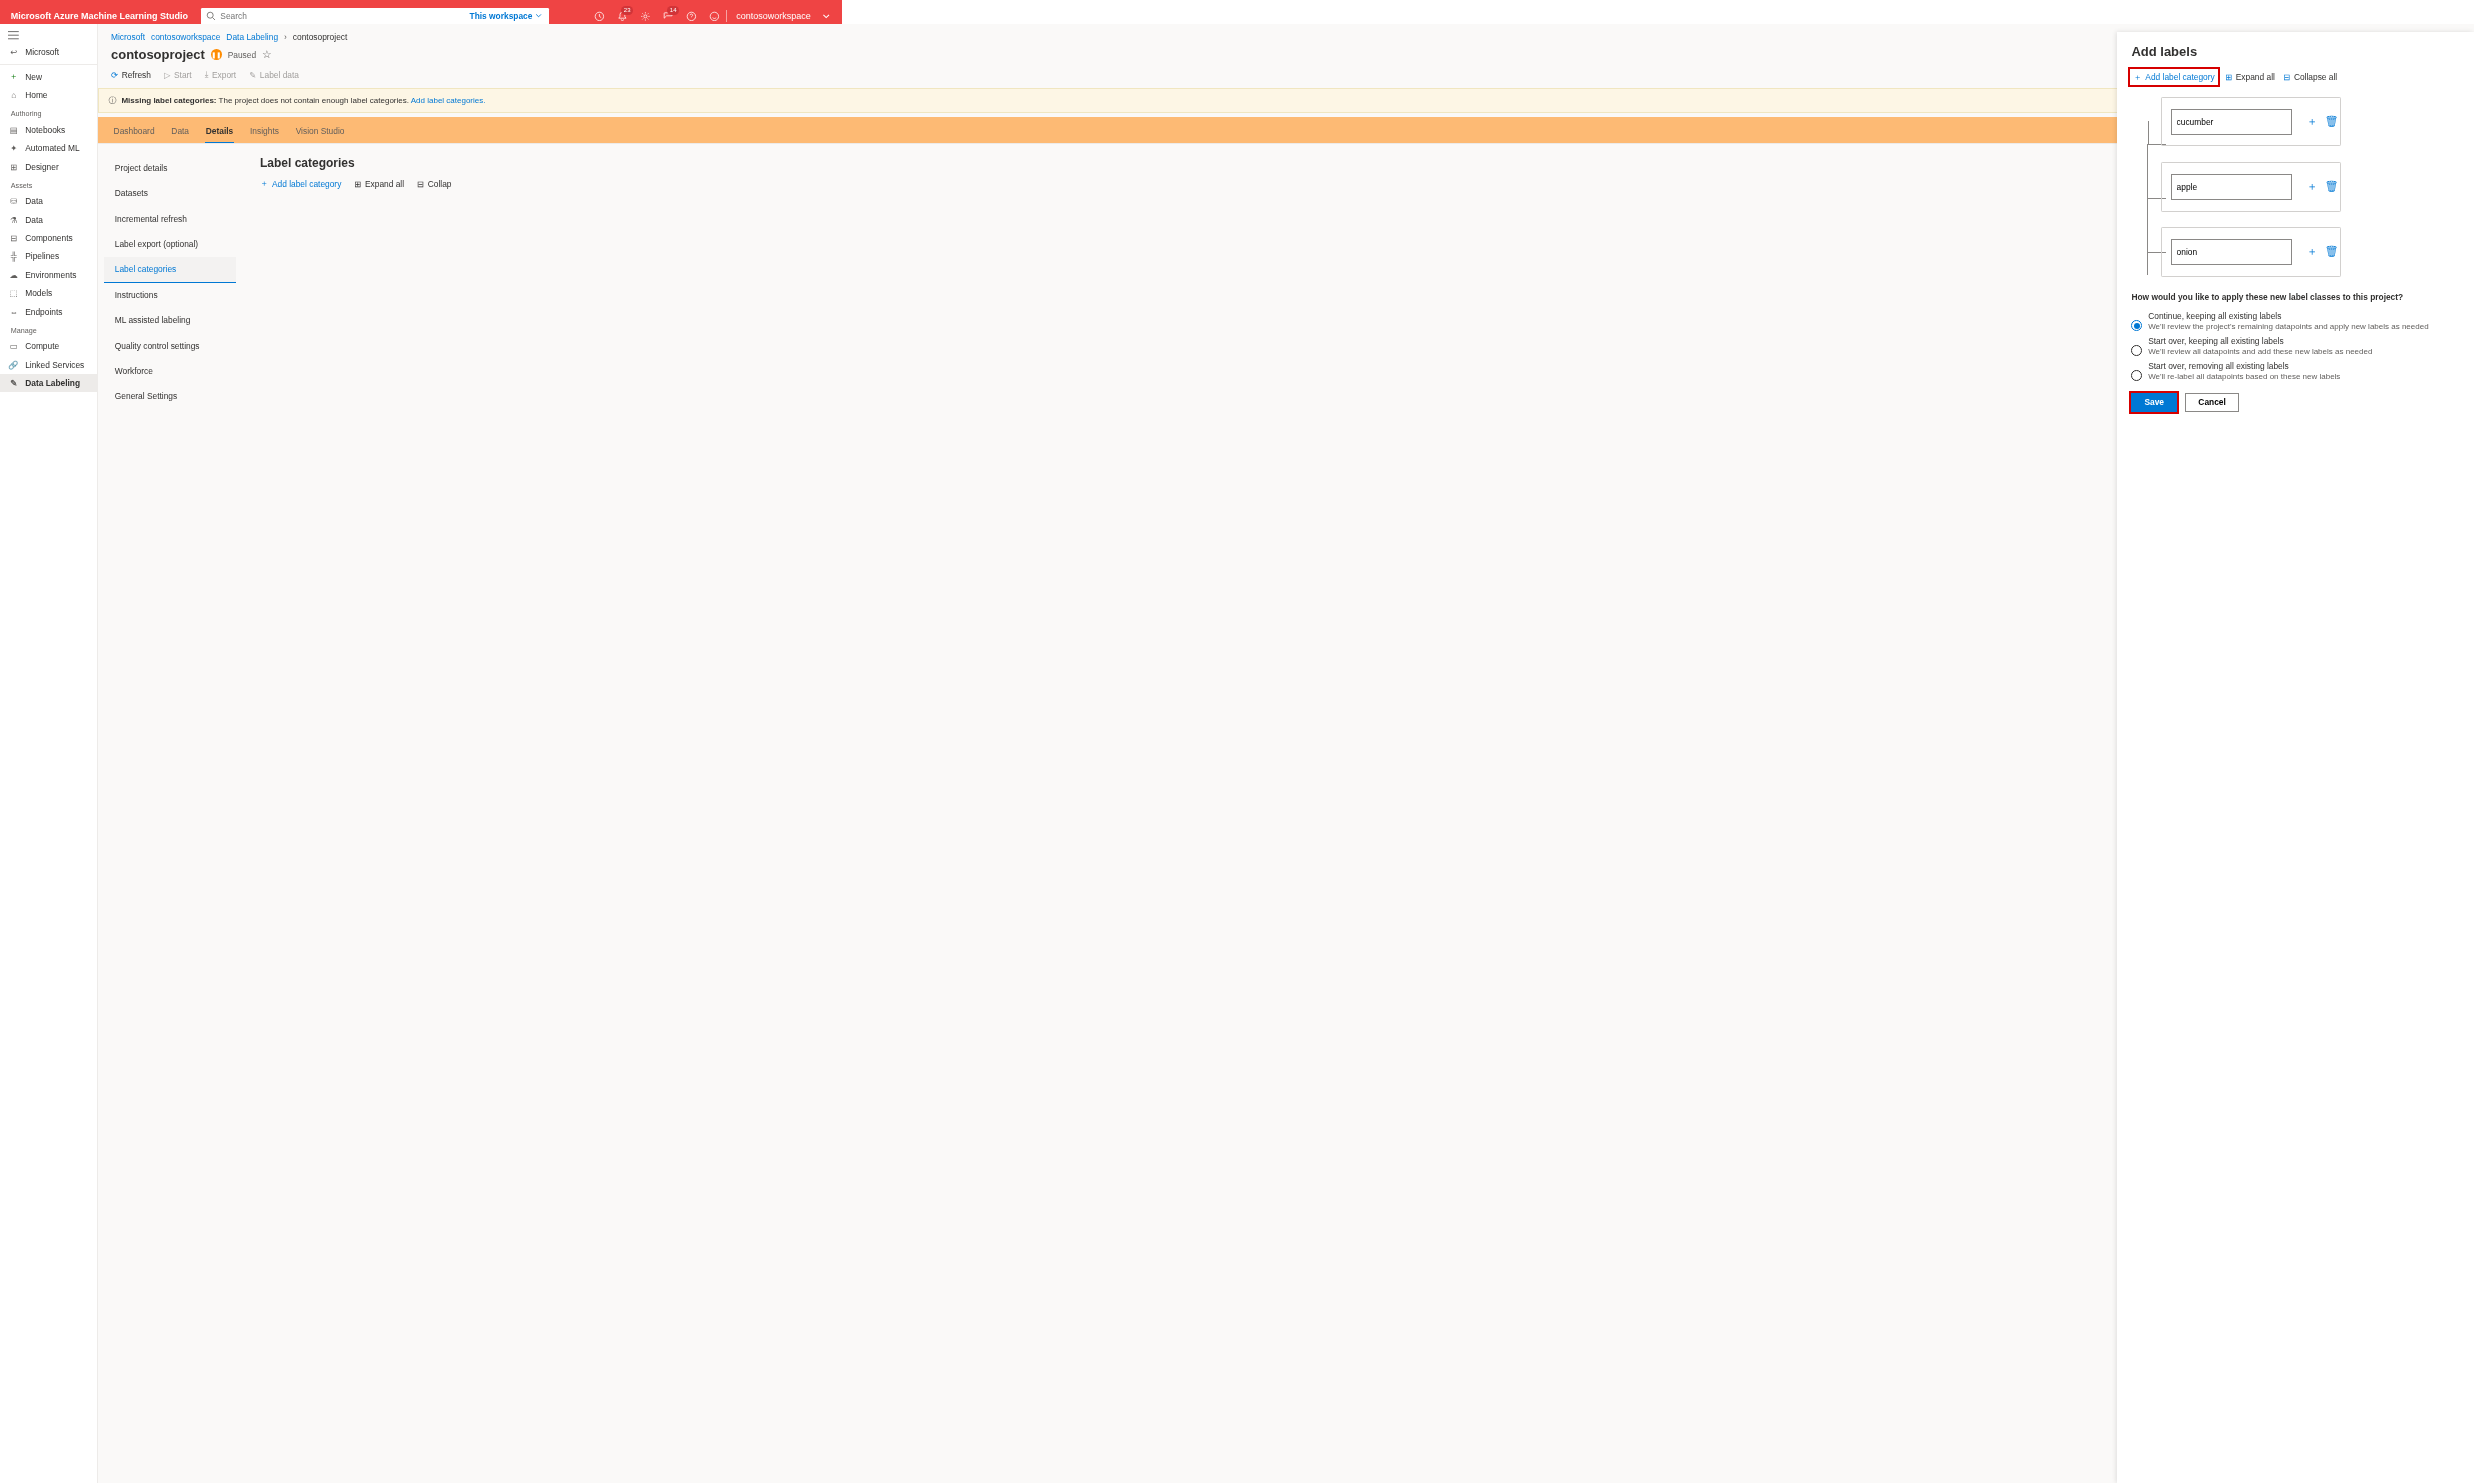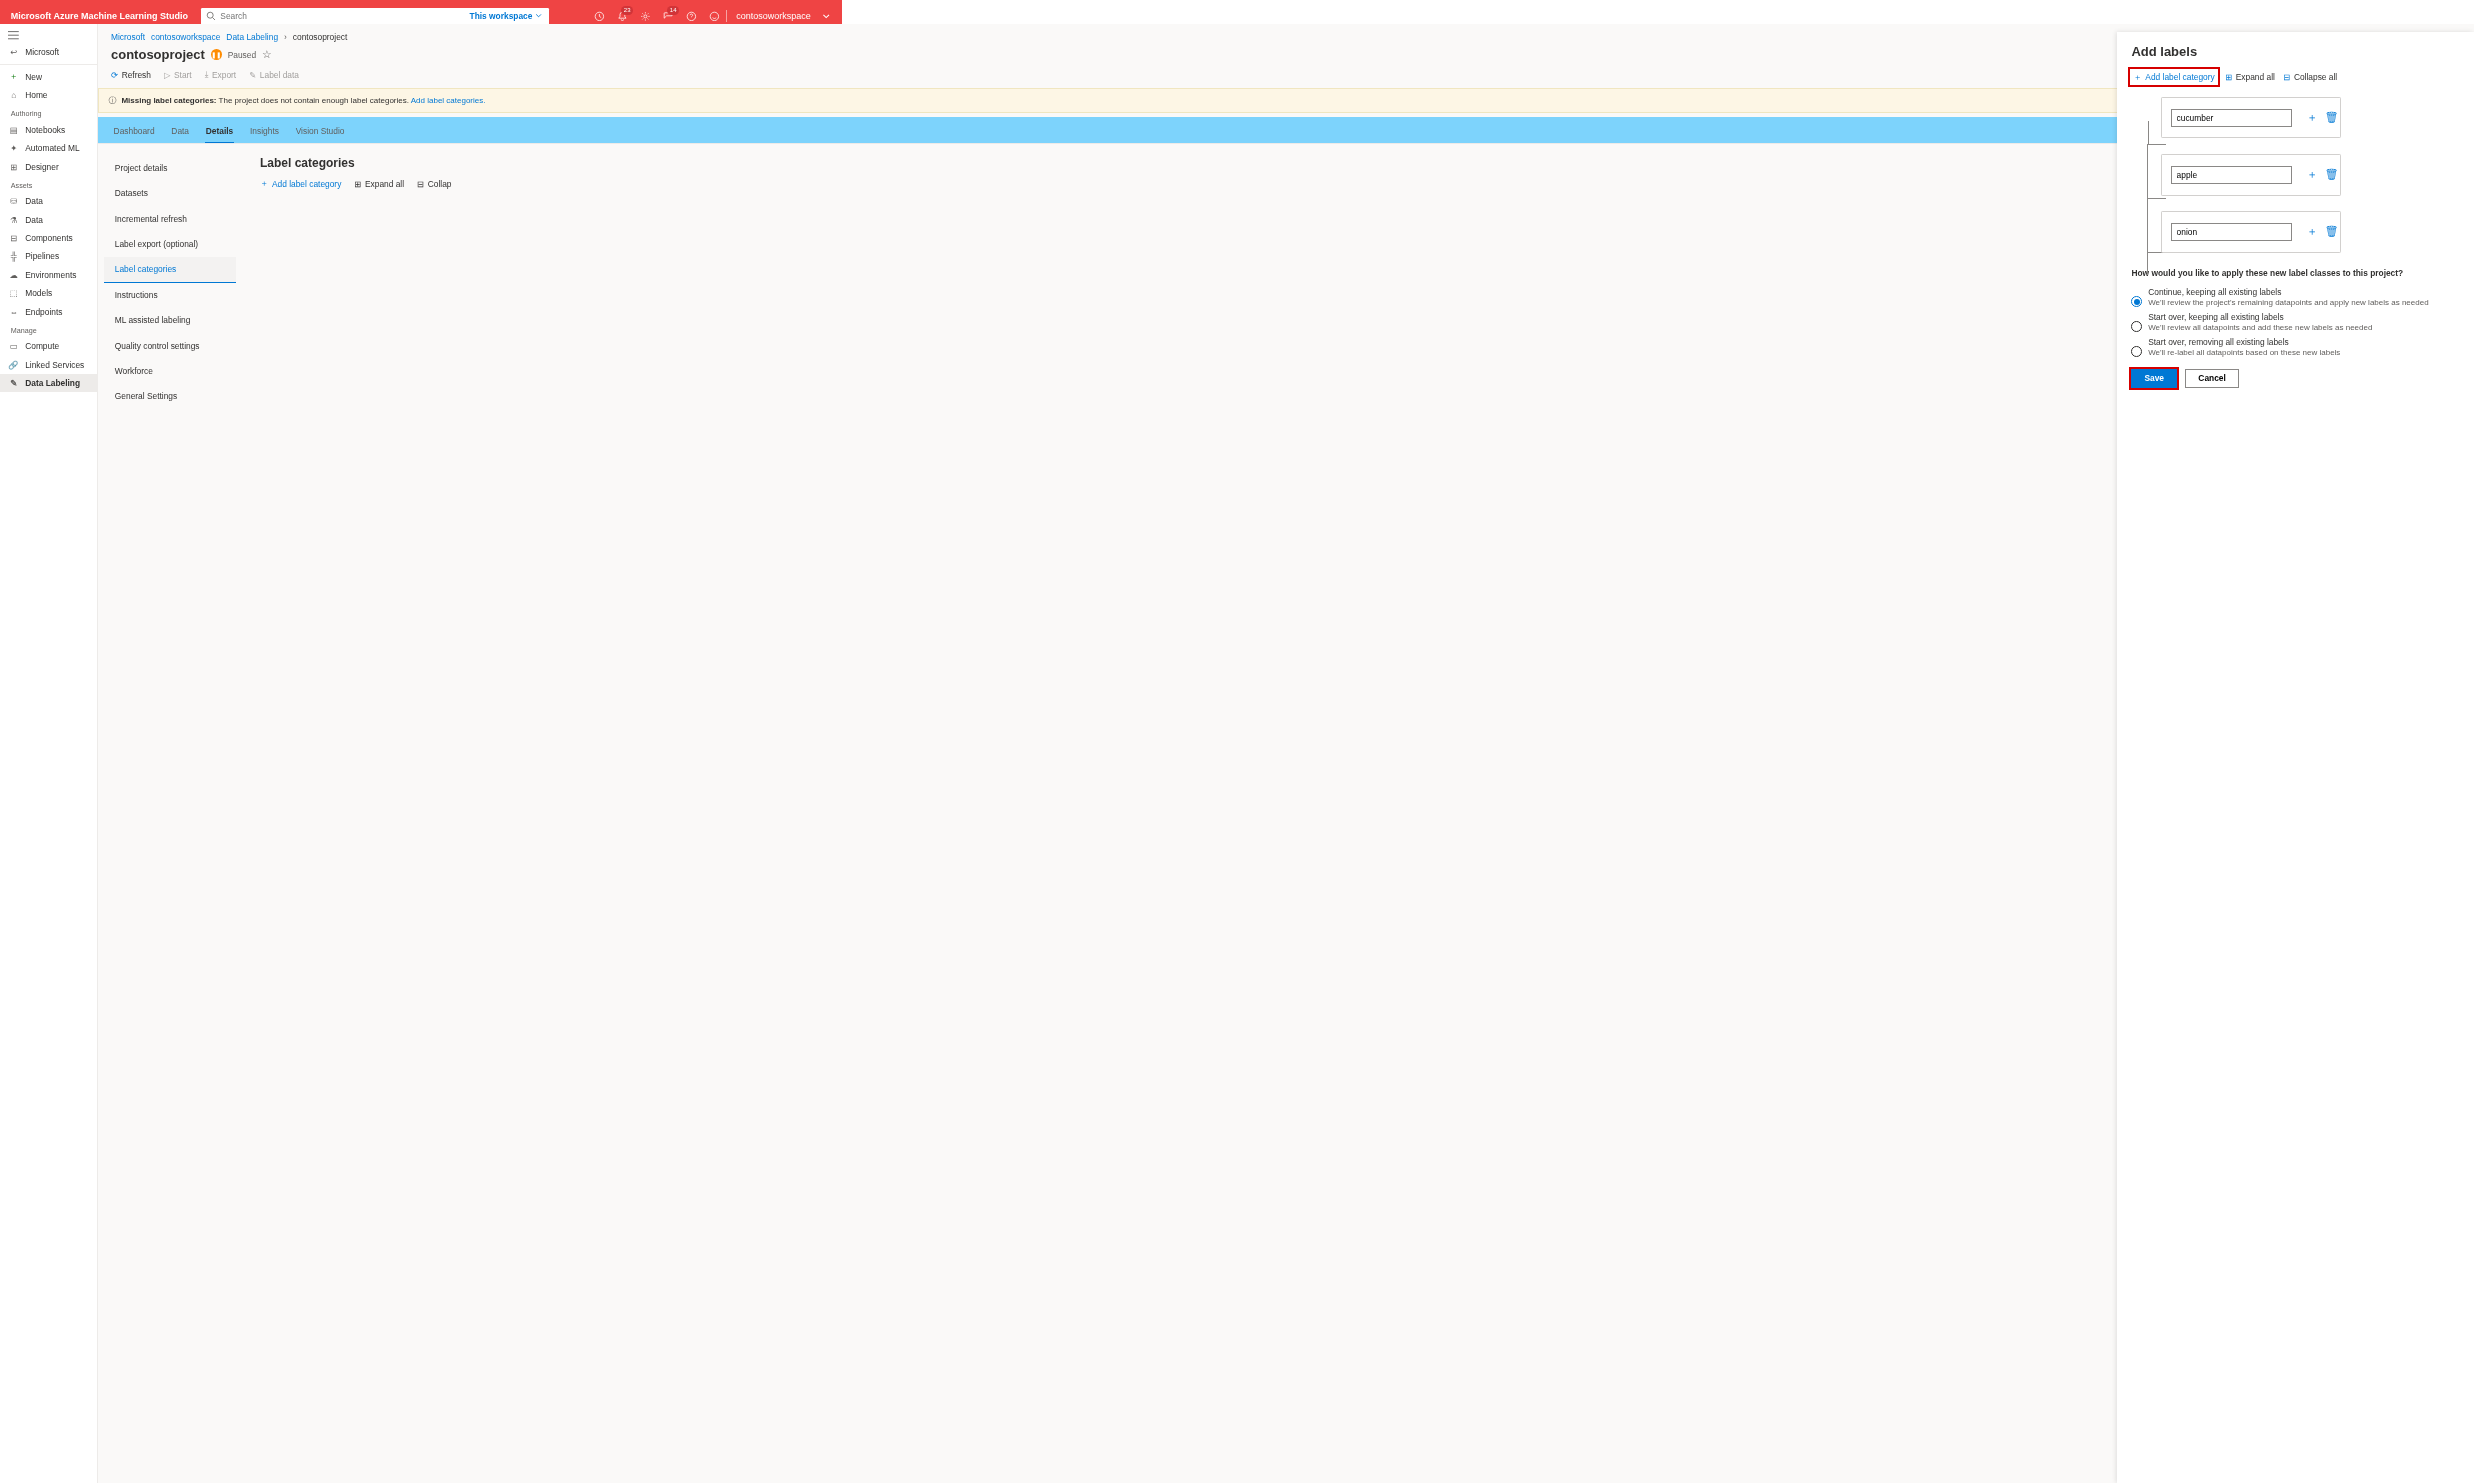--- a/index.html
+++ b/index.html
@@ -40,21 +40,21 @@
   .paused { color:#605e5c; }
   .star { color:#605e5c; font-size:10.8px; cursor:pointer;}
   .toolbar { display:flex; gap:13px; padding:2.4px 13px 7.2px; color:#323130; }
   .toolbar .tbtn { display:flex; align-items:center; gap:3.6px; cursor:pointer; }
   .toolbar .refresh-ic { color:#0078d4; }
   .toolbar .dis { color:#a19f9d; }
   .banner { background:#fdf6e5; border:0.6px solid #f0e6c0; padding:6px 9.6px; margin:0 0 4.8px 0; display:flex; align-items:center; gap:4.8px; font-size:8px;}
   .banner .bicon { color:#605e5c; }
   .banner b { font-weight:600; }
   .banner a { color:#0078d4; cursor:pointer; }
-  .tabs { display:flex; gap:14.4px; padding:4.8px 14.4px 0; border-bottom:0.6px solid #edebe9; background:#7dd3fc;}
+  .tabs { display:flex; gap:14.4px; padding:4.8px 14.4px 0; border-bottom:0.6px solid #edebe9; background:#fdba74;}
   .tab { padding:3.6px 1.2px 6px; color:#605e5c; cursor:pointer; }
   .tab.sel { color:#323130; font-weight:600; border-bottom:1.2px solid #0078d4; }
 
   .content { display:flex; padding:12px 0 0 6px; gap:24px; }
   .subnav { width:132px; }
   .subnav .sitem { padding:7.2px 10.8px; color:#323130; cursor:pointer; border-bottom:0.6px solid transparent;}
   .subnav .sitem.sel { color:#0078d4; border-bottom:1.2px solid #0078d4; background:#f3f2f1;}
   .panel h2 { font-size:12px; font-weight:600; margin-bottom:8.4px; }
   .panel .prow { display:flex; gap:13px; align-items:center; color:#323130;}
   .panel .prow .pa { display:flex; align-items:center; gap:3.6px; cursor:pointer;}
@@ -63,21 +63,21 @@
   
   .flyout { position:absolute; top:32px; right:0; bottom:0; width:357px; background:#fff; box-shadow:-1.2px 0 4.8px rgba(0,0,0,.12); padding:12px 14.4px; overflow:auto;}
   .flyout h2 { font-size:13px; font-weight:600; margin-bottom:10.8px; }
   .fly-toolbar { display:flex; align-items:center; gap:8.4px; margin-bottom:12px;}
   .fly-toolbar .fa { display:flex; align-items:center; gap:3.6px; cursor:pointer; color:#323130;}
   .fly-toolbar .fa.blue { color:#0078d4; }
   .redbox { border:2.4px solid #d60000; padding:2.4px 3.6px; margin:-2.4px -3.6px; }
 
   .labels-zone { margin-left:6px; }
   .label-card { border:0.6px solid #d2d0ce; border-radius:1.2px; padding:10.8px 8.4px; margin-bottom:15.6px; width:180px; display:flex; align-items:center; gap:7.2px; margin-left:24px; position:relative;}
-  .label-card input { flex:1; border:0.6px solid #8a8886; height:18px; padding:0 4.8px; font-size:8.4px; }
+  .label-card input { flex:1; border:0.6px solid #8a8886; height:26px; padding:0 4.8px; font-size:8.4px; }
   .swatch { width:10.8px; height:10.8px; }
   .sw-purple { background:#3b0764; }
   .sw-magenta { background:#e3008c; }
   .sw-navy { background:#003a8c; }
   .card-icn { color:#0078d4; font-size:10.8px; cursor:pointer;}
   .card-icn.del { color:#0078d4; }
   .tree { position:absolute; width:24px; border-left:0.6px solid #8a8886; left:9.6px; top:47px; height:131px;}
   .tree::before,.tree .t2,.tree .t3 { content:""; position:absolute; width:18px; height:0.6px; background:#8a8886; left:0;}
   .tree::before{ top:-23px; border-left:0.6px solid #8a8886; height:23px; width:0;}
   .tree .t1{ position:absolute; width:18px;height:0.6px;background:#8a8886;left:0;top:0px;}

